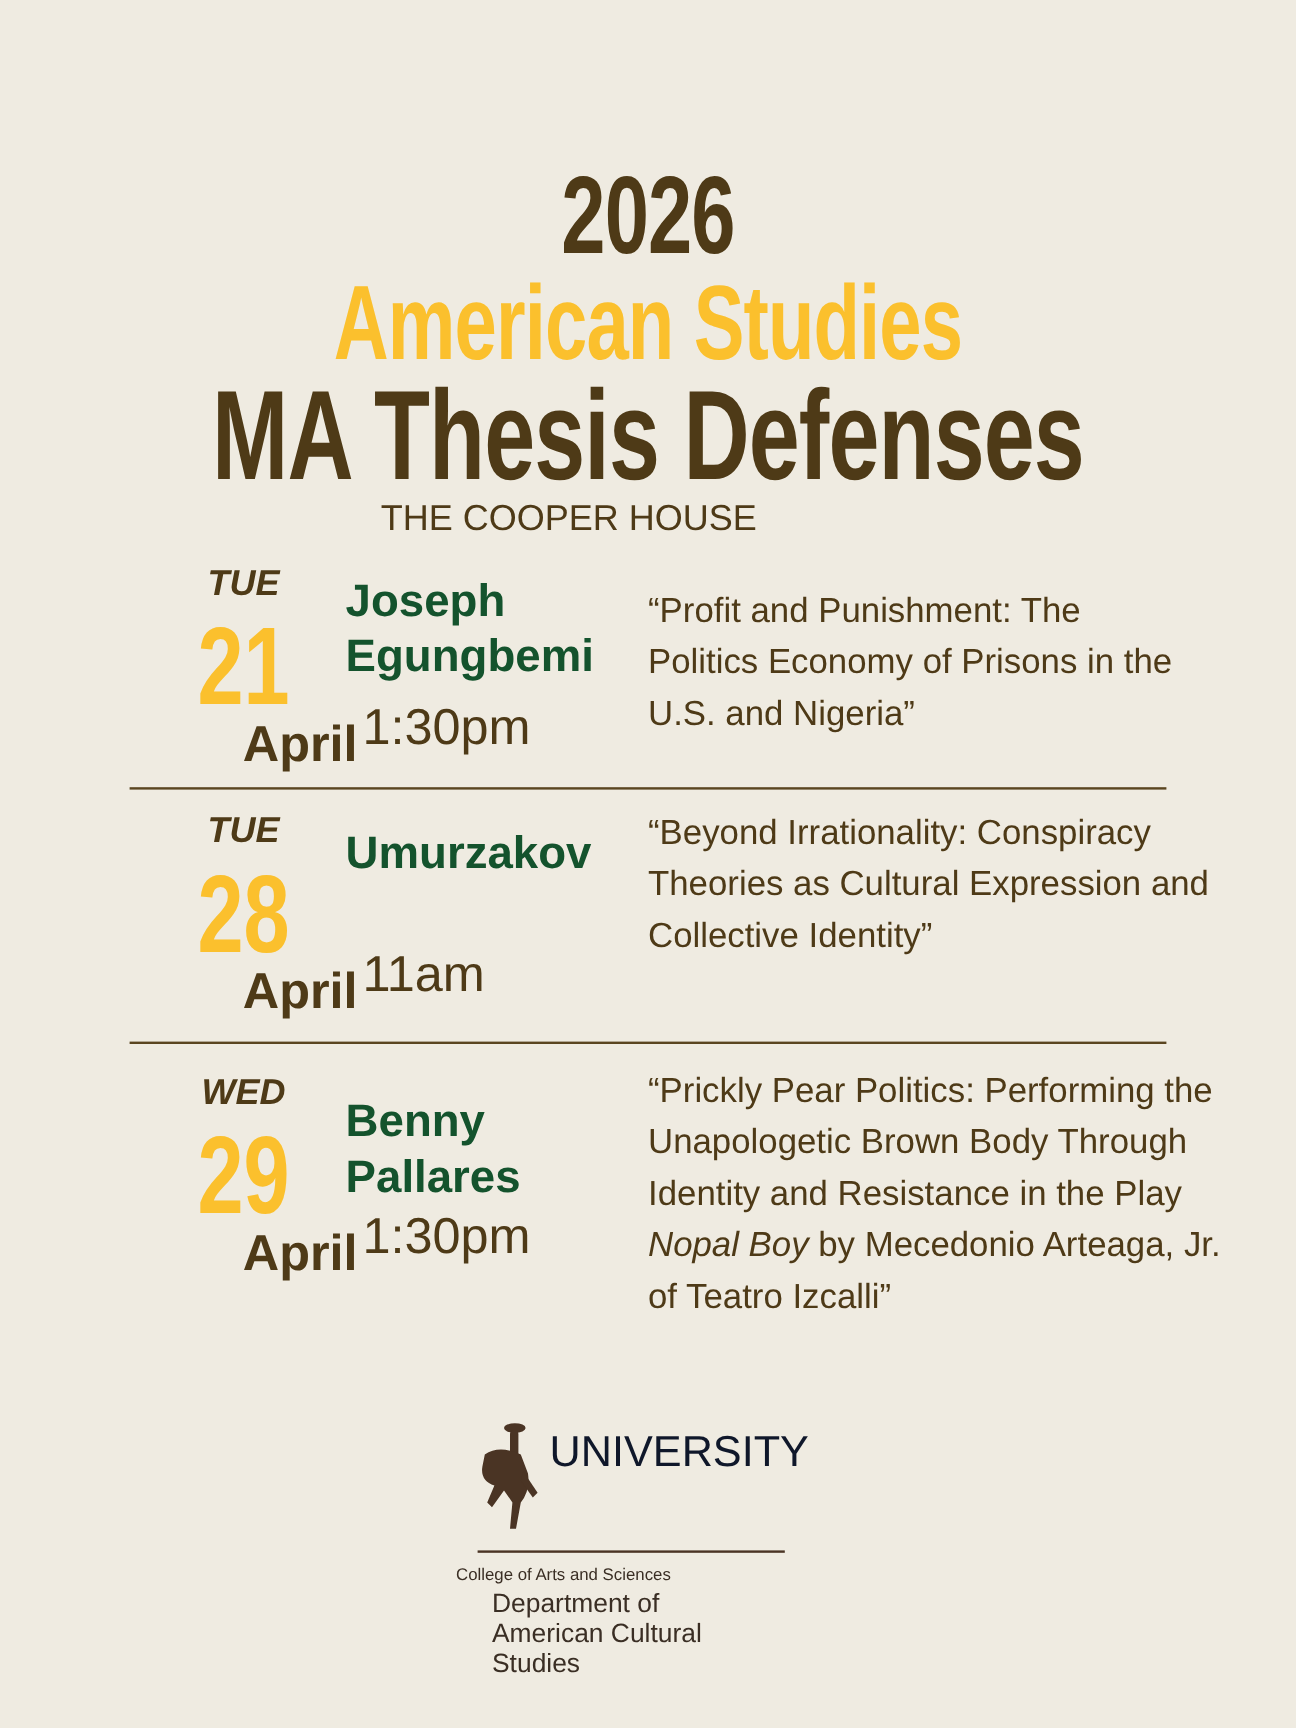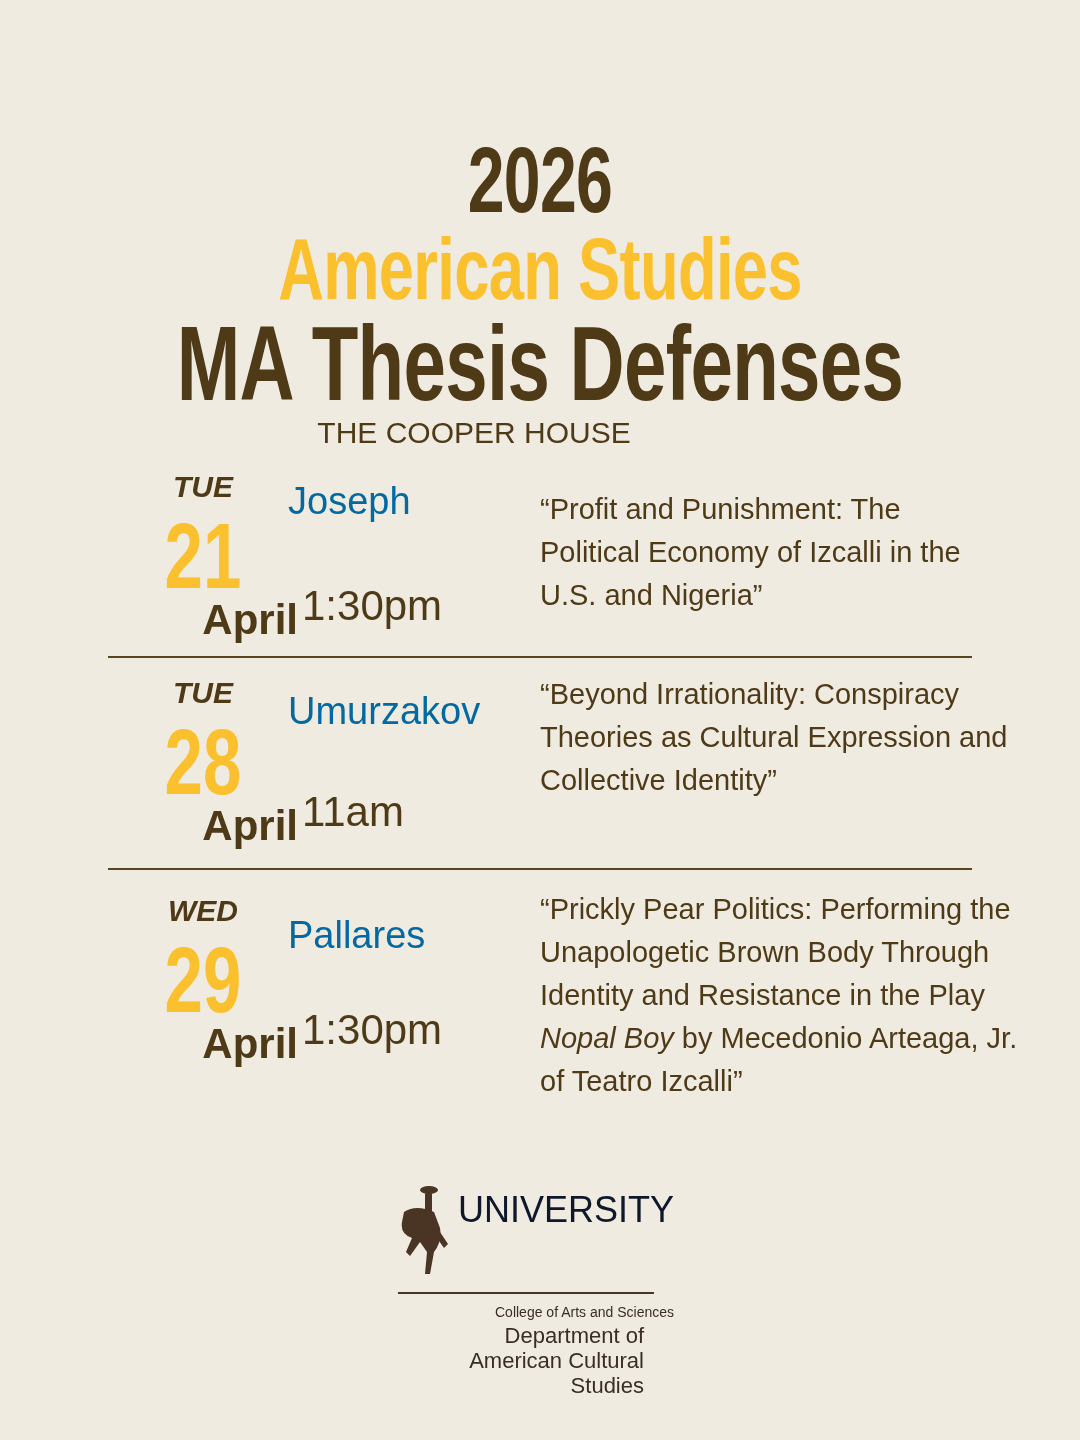--- a/index.html
+++ b/index.html
@@ -6,64 +6,66 @@
   body{width:1080px;height:1440px;background:#efebe1;position:relative;overflow:hidden;color:#4e3a17;font-family:"Liberation Sans",sans-serif;}
   .abs{position:absolute;}
   .title{left:0;width:1080px;text-align:center;font-family:"Liberation Sans",sans-serif;font-weight:bold;transform-origin:center top;letter-spacing:-1px;}
   #year{top:128px;font-size:92px;color:#4e3a17;transform:scaleX(0.72);}
   #sub{top:218px;font-size:88px;color:#fbc02d;transform:scaleX(0.72);}
   #main{top:303px;font-size:106px;color:#4e3a17;transform:scaleX(0.72);}
   #venue{top:416px;width:948px;text-align:center;font-size:30px;color:#4e3a17;}
   .day{width:190px;left:108px;text-align:center;font-weight:bold;font-size:30px;color:#4e3a17;font-style:italic;}
   .num{width:190px;left:108px;text-align:center;font-weight:bold;font-size:92px;color:#fbc02d;transform:scaleX(0.75);line-height:1;}
   .month{width:190px;left:108px;text-align:right;font-weight:bold;font-size:42px;color:#4e3a17;}
-  .name{left:288px;font-weight:normal;font-size:38px;line-height:46px;color:#0369a1;}
+  .name{left:288px;font-weight:bold;font-size:38px;line-height:46px;color:#14532d;}
   .time{left:302px;font-size:42px;color:#4e3a17;}
   .thesis{left:540px;width:500px;font-size:29px;line-height:43px;color:#4e3a17;}
   .rule{left:108px;width:864px;height:2px;background:#5a4520;}
   #logo-text{left:458px;top:1192px;color:#0f172a;font-family:Liberation Sans, sans-serif;font-size:36px;line-height:36px;}
-  #footer{left:380px;width:294px;text-align:right;color:#3a2e24;}
+  #footer{left:380px;width:294px;text-align:left;color:#3a2e24;}
 </style>
 </head>
 <body>
 
 <div class="abs title" id="year">2026</div>
 <div class="abs title" id="sub">American Studies</div>
 <div class="abs title" id="main">MA Thesis Defenses</div>
 <div class="abs" id="venue">THE COOPER HOUSE</div>
 
 <div>
   <div class="abs day" style="top:470px">TUE</div>
   <div class="abs num" style="top:510px">21</div>
   <div class="abs month" style="top:596px">April</div>
   <div class="abs name" style="top:478px">
     <div>Joseph</div>
+    <div>Egungbemi</div>
   </div>
   <div class="abs time" style="top:582px">1:30pm</div>
-  <div class="abs thesis" style="top:488px;width:460px">“Profit and Punishment: The Political Economy of Izcalli in the U.S. and Nigeria”</div>
+  <div class="abs thesis" style="top:488px;width:460px">“Profit and Punishment: The Politics Economy of Prisons in the U.S. and Nigeria”</div>
 </div>
 <div class="abs rule" style="top:656px"></div>
 
 <div>
   <div class="abs day" style="top:676px">TUE</div>
   <div class="abs num" style="top:716px">28</div>
   <div class="abs month" style="top:802px">April</div>
   <div class="abs name" style="top:688px">
     <div>Umurzakov</div>
   </div>
   <div class="abs time" style="top:788px">11am</div>
   <div class="abs thesis" style="top:673px;width:480px">“Beyond Irrationality: Conspiracy Theories as Cultural Expression and Collective Identity”</div>
 </div>
 <div class="abs rule" style="top:868px"></div>
 
 <div>
   <div class="abs day" style="top:894px">WED</div>
   <div class="abs num" style="top:934px">29</div>
   <div class="abs month" style="top:1020px">April</div>
   <div class="abs name" style="top:912px">
+    <div>Benny</div>
     <div>Pallares</div>
   </div>
   <div class="abs time" style="top:1006px">1:30pm</div>
   <div class="abs thesis" style="top:888px"><span>“Prickly Pear Politics: Performing the Unapologetic Brown Body Through Identity and Resistance in the Play </span><i>Nopal Boy</i><span> by Mecedonio Arteaga, Jr. of Teatro Izcalli”</span></div>
 </div>
 
 <div class="abs" style="left:396px;top:1182px;width:60px;height:96px">
   <svg width="60" height="96" viewBox="0 0 60 96">
     <g fill="#4a3424">
       <ellipse cx="33" cy="8" rx="9" ry="4"></ellipse>

